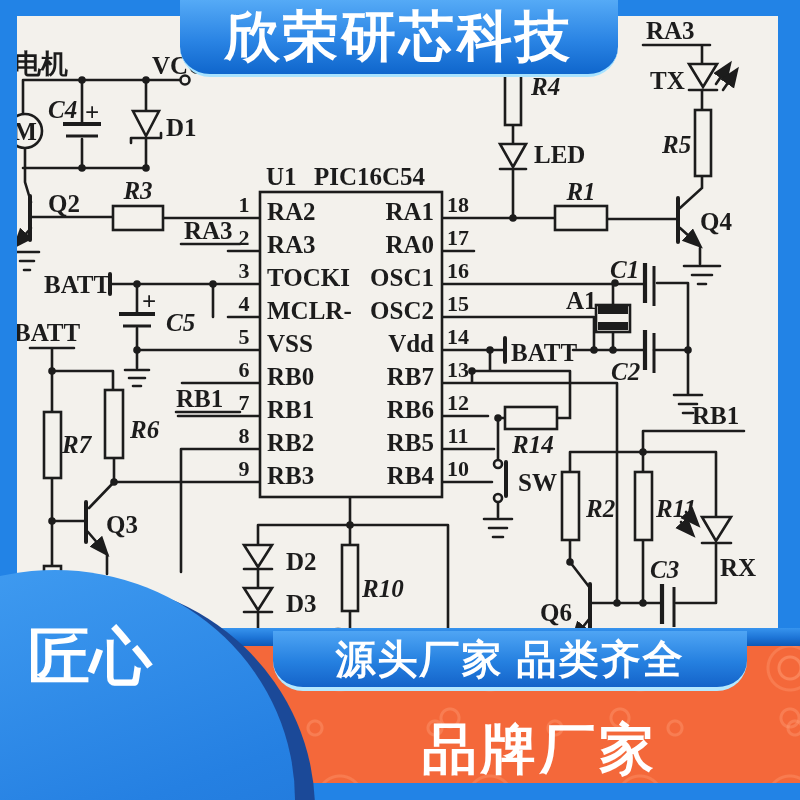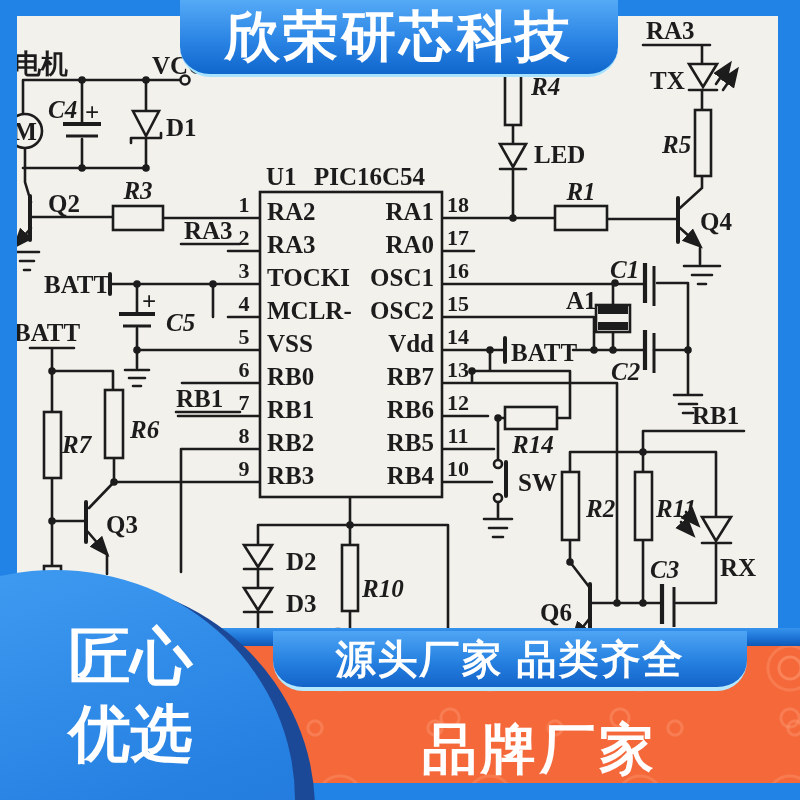--- a/index.html
+++ b/index.html
@@ -34,21 +34,21 @@
     border-bottom:4px solid #B5E8FF;border-radius:0 0 30px 30px;
     display:flex;align-items:center;justify-content:center;}
   #ribbon span{color:#fff;font-size:40px;font-weight:bold;letter-spacing:2px;}
   #footer-text{position:absolute;left:300px;top:85px;width:480px;text-align:center;
     color:#fff;font-size:55px;font-weight:bold;letter-spacing:4px;}
   
   #badge-shadow{position:absolute;left:-165px;top:580px;width:480px;height:460px;border-radius:50%;
     background:#1B4998;z-index:25;}
   #badge{position:absolute;left:-185px;top:570px;width:480px;height:460px;border-radius:50%;
     background:linear-gradient(160deg,#44A0F3 0%,#2580E2 55%,#1C6ECF 100%);z-index:30;}
-  #badge-text{position:absolute;left:28px;top:618px;width:205px;z-index:35;text-align:center;
+  #badge-text{position:absolute;left:28px;top:618px;width:205px;z-index:35;text-align:left;
     color:#fff;font-size:62px;font-weight:bold;line-height:77px;}
   
   text{fill:#1C1C1C;}
   .t  {font-family:"Liberation Serif",serif;font-size:25px;font-weight:600;}
   .ti {font-family:"Liberation Serif",serif;font-size:25px;font-weight:600;font-style:italic;}
   .tn {font-family:"Liberation Serif",serif;font-size:22px;font-weight:600;}
   .tc {font-family:"Liberation Sans",sans-serif;font-size:27px;font-weight:bold;}
   .w  {stroke:#1C1C1C;stroke-width:2.6;fill:none;stroke-linecap:round;}
   .wb {stroke:#1C1C1C;stroke-width:4;fill:none;stroke-linecap:round;}
   .cmp{stroke:#1C1C1C;stroke-width:2.6;fill:#F3F1EC;}
@@ -305,16 +305,15 @@
     <div id="ribbon">
       <span>源头厂家  品类齐全</span>
     </div>
     <div id="footer-text">品牌厂家</div>
   </div>
 
   <div id="badge-shadow"></div>
   <div id="badge"></div>
   <div id="badge-text">
     <div>匠心</div>
-    <div>优选</div>
   </div>
 
 </div>
 
 </body></html>

